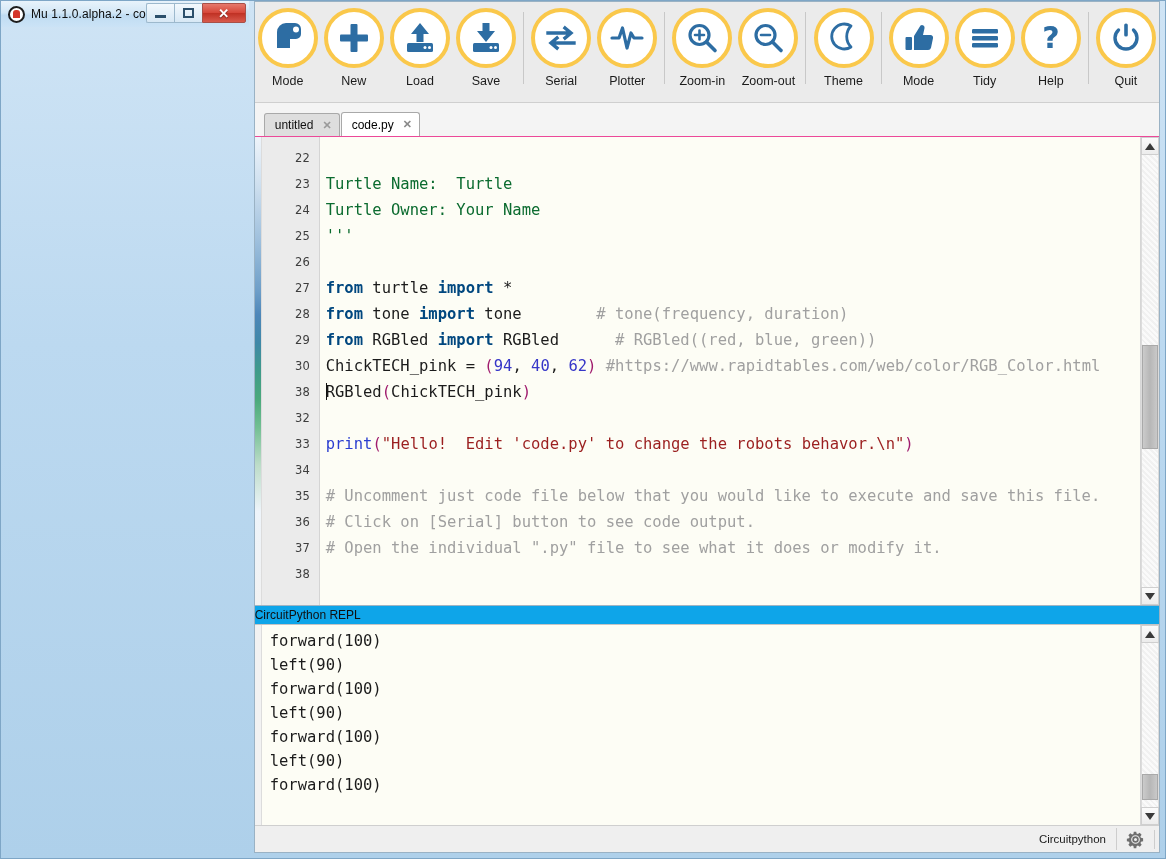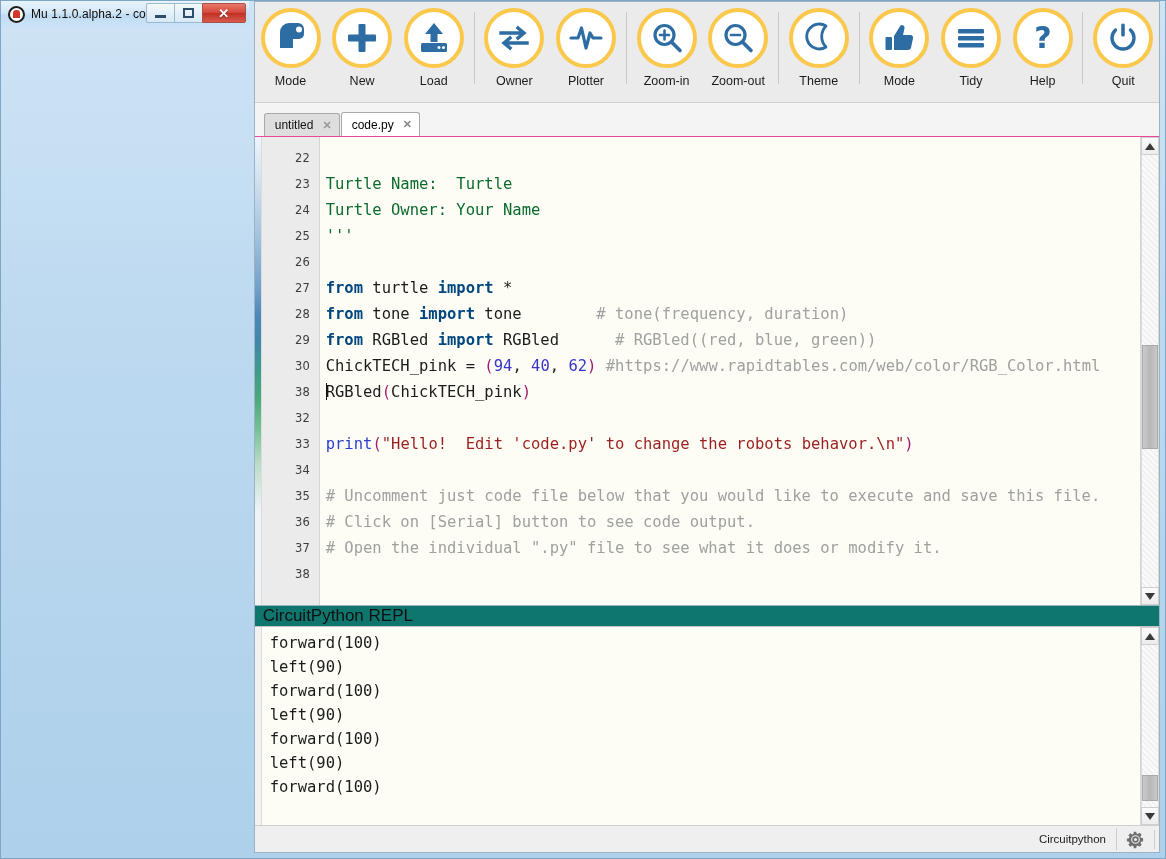--- a/index.html
+++ b/index.html
@@ -205,24 +205,24 @@
   .tri-up   { width:0;height:0;border-left:5px solid transparent;border-right:5px solid transparent;border-bottom:7px solid #3a3a3a; }
   .tri-down { width:0;height:0;border-left:5px solid transparent;border-right:5px solid transparent;border-top:7px solid #3a3a3a; }
 
   
   #repl-pane {
     flex: 0 0 220px; display: flex; flex-direction: column;
     border-top: 1px solid #9fb4c3;
     background: #fdfdf5;
   }
   #repl-title {
-    flex: 0 0 19px; background: #0f766e;
+    flex: 0 0 19px; background: #0ea5e9;
     border-bottom: 1px solid #c4c4c4;
-    font-size: 17px; color: #101010;
-    display: flex; align-items: center; padding-left: 8px;
+    font-size: 12px; color: #101010;
+    display: flex; align-items: center; padding-left: 0;
   }
   #repl-body-wrap { flex: 1 1 auto; display: flex; min-height: 0; }
   #repl-left-strip { flex:0 0 7px; background:#f2f2f2; border-right:1px solid #dcdcdc; }
   #repl-body {
     flex: 1 1 auto; padding: 4px 0 0 8px;
     font-family: "DejaVu Sans Mono", monospace;
     font-size: 15.5px; color: #1b1b1b;
     overflow: hidden; background:#fdfdf5;
   }
   .rline { height: 24px; line-height: 24px; white-space: pre; }
@@ -294,31 +294,42 @@
           <svg class="tb-icon" width="34" height="34" viewBox="0 0 34 34">
             <path d="M17 2 L26 13 H20.5 V21 H13.5 V13 H8 Z" fill="#2d6da3"></path>
             <rect x="4" y="22" width="26" height="9" rx="1.5" fill="#2d6da3"></rect>
             <circle cx="22" cy="26.5" r="1.5" fill="#fff"></circle>
             <circle cx="26.5" cy="26.5" r="1.5" fill="#fff"></circle>
           </svg>
         </div>
         <span class="tb-label">Load</span>
       </div>
 
+      <div class="tb-item">
+        <div class="tb-circle">
+          <svg class="tb-icon" width="34" height="34" viewBox="0 0 34 34">
+            <path d="M17 21 L8 10 H13.5 V2 H20.5 V10 H26 Z" fill="#2d6da3"></path>
+            <rect x="4" y="22" width="26" height="9" rx="1.5" fill="#2d6da3"></rect>
+            <circle cx="22" cy="26.5" r="1.5" fill="#fff"></circle>
+            <circle cx="26.5" cy="26.5" r="1.5" fill="#fff"></circle>
+          </svg>
+        </div>
+        <span class="tb-label">Save</span>
+      </div>
 
       <div class="tb-sep"></div>
 
       <div class="tb-item">
         <div class="tb-circle">
           <svg class="tb-icon" width="34" height="34" viewBox="0 0 34 34">
             <path d="M4 12 H25 M21 7 L27 12 L21 17" stroke="#2d6da3" stroke-width="3.4" fill="none" stroke-linecap="square"></path>
             <path d="M30 22 H9 M13 17 L7 22 L13 27" stroke="#2d6da3" stroke-width="3.4" fill="none" stroke-linecap="square"></path>
           </svg>
         </div>
-        <span class="tb-label">Owner</span>
+        <span class="tb-label">Serial</span>
       </div>
 
       <div class="tb-item">
         <div class="tb-circle">
           <svg class="tb-icon" width="34" height="34" viewBox="0 0 34 34">
             <path d="M2 17 H9 L12.5 7 L17 27 L21 12 L24 17 H32" stroke="#2d6da3" stroke-width="3.2" fill="none" stroke-linejoin="round" stroke-linecap="round"></path>
           </svg>
         </div>
         <span class="tb-label">Plotter</span>
       </div>

